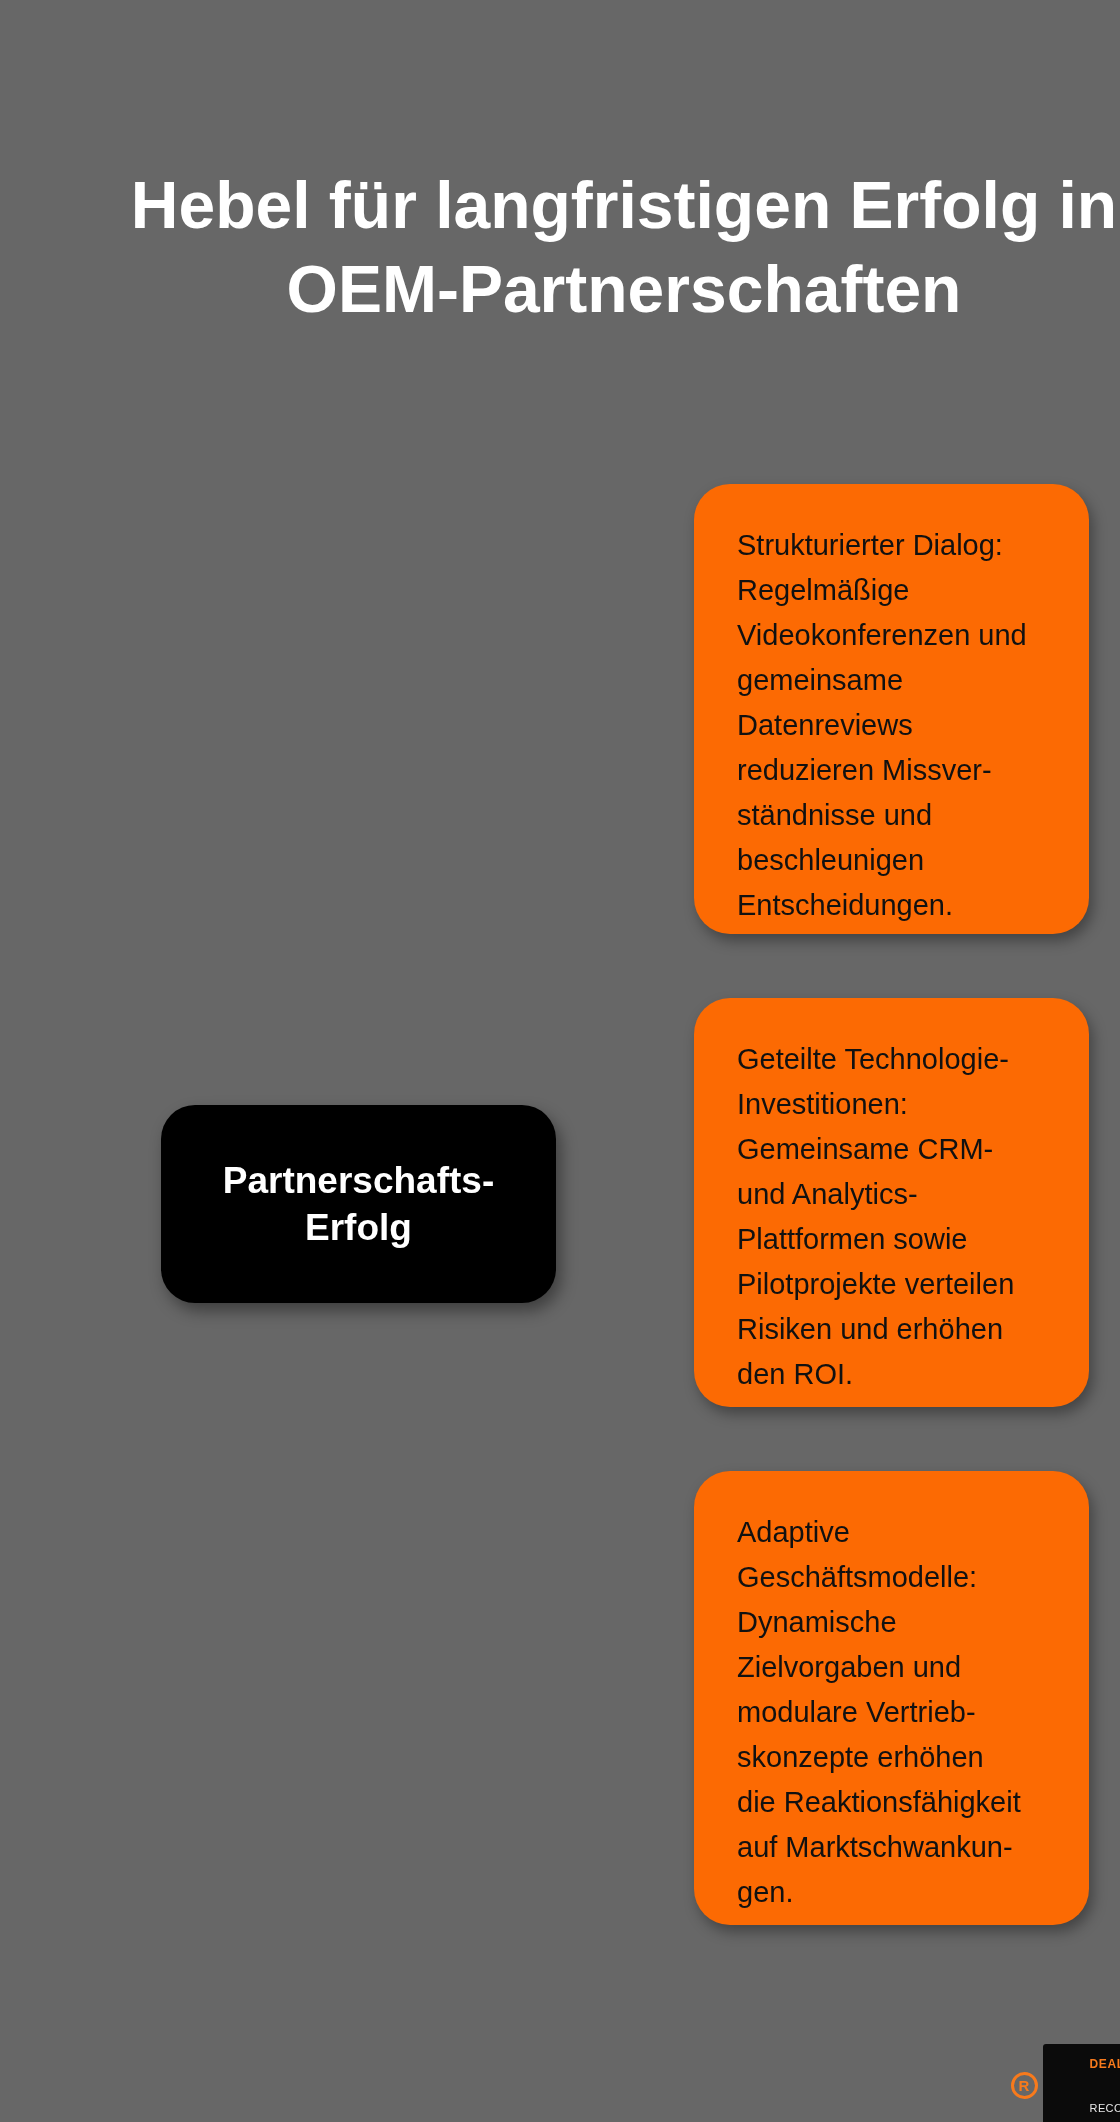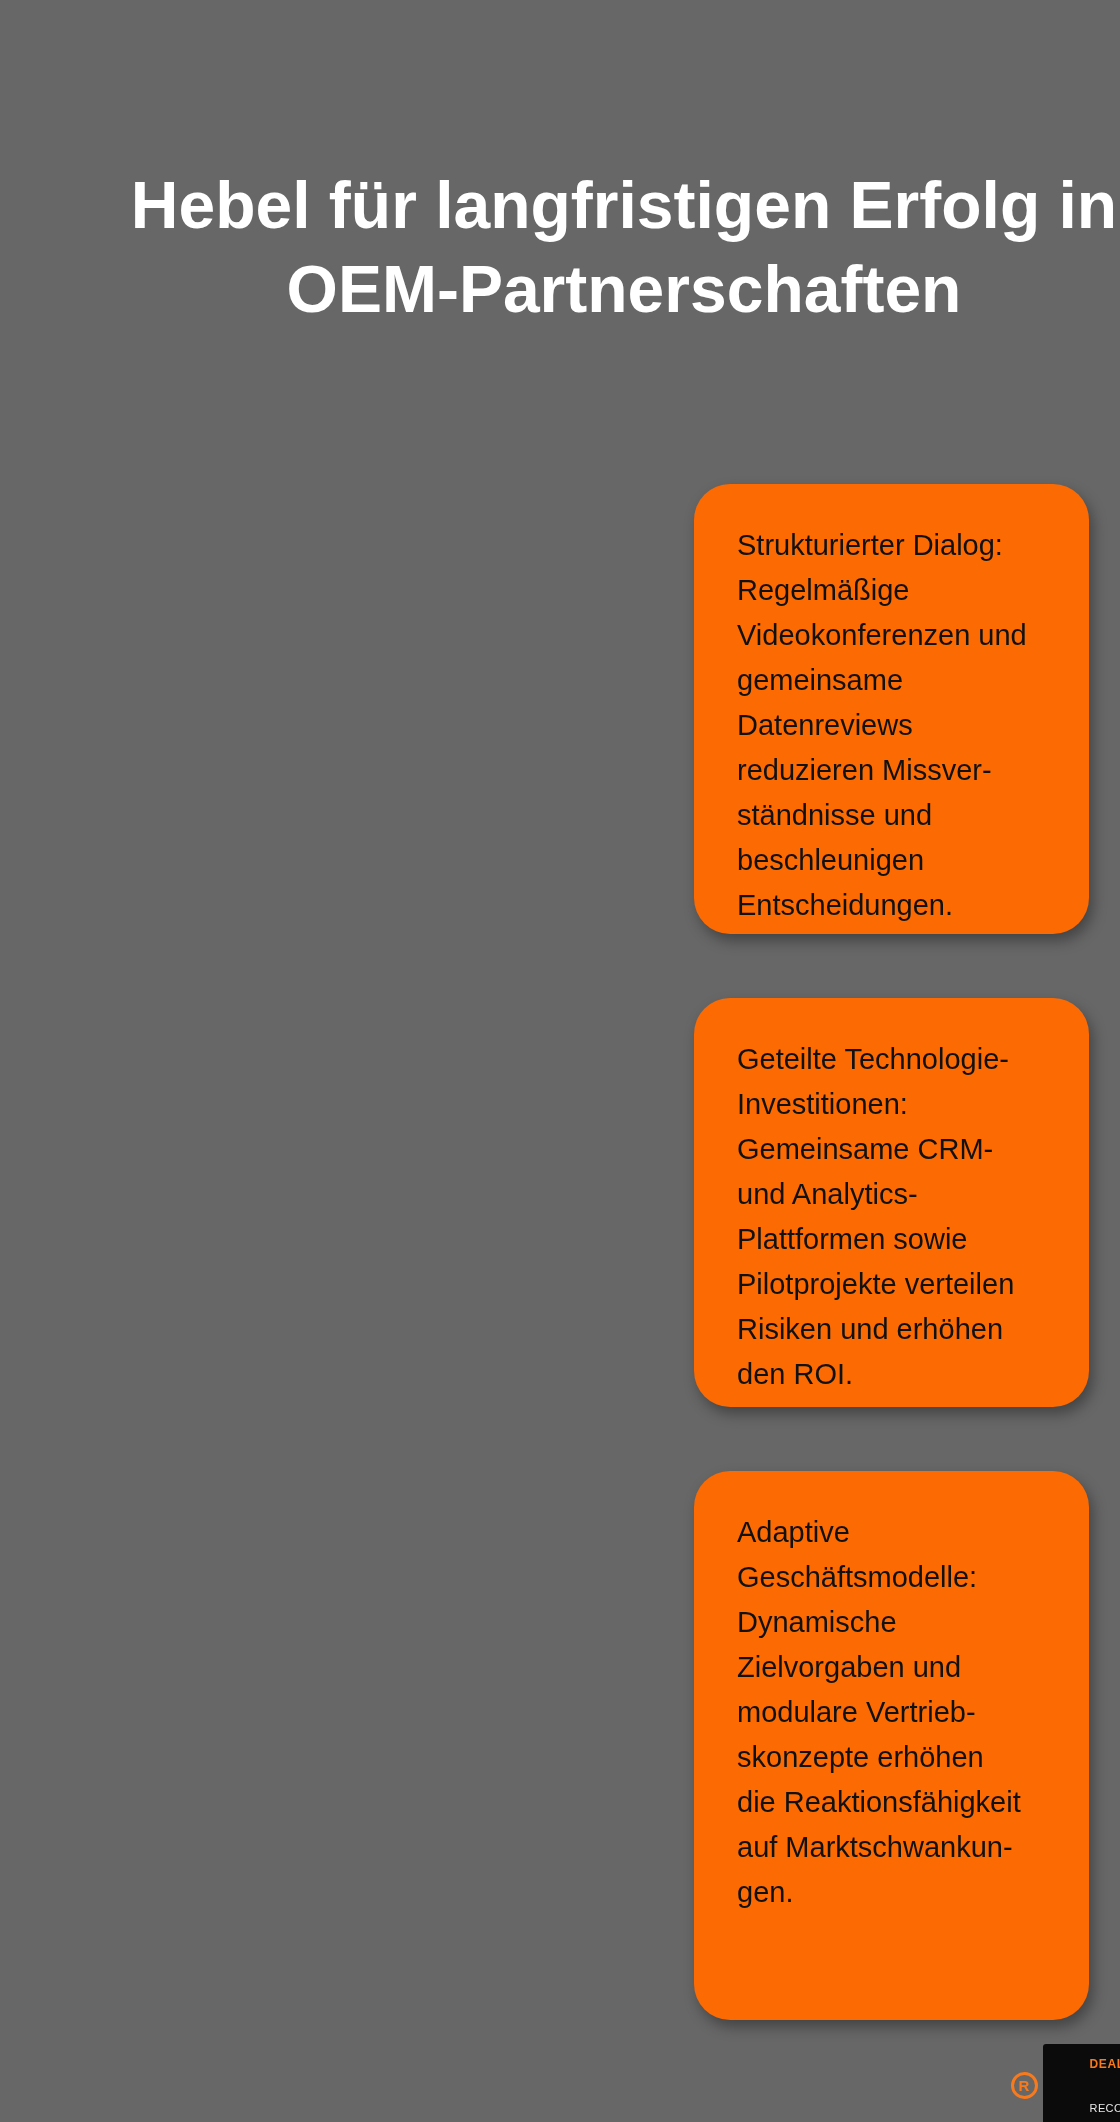--- a/index.html
+++ b/index.html
@@ -58,21 +58,21 @@
     padding:23px 26px 23px 27px;
   }
   .card p{
     color:var(--cardtext);
     font-size:29px;
     line-height:45px;
     white-space:pre;
   }
   .card-1{top:420px;height:450px;}
   .card-2{top:934px;height:409px;}
-  .card-3{top:1407px;height:549px;}
+  .card-3{top:1407px;height:454px;}
   .logo{
     position:absolute;
     left:979px;top:1980px;
     width:83px;height:83px;
     background:var(--logo-bg);
     border-radius:3px;
     display:flex;align-items:center;justify-content:center;
     gap:4px;
   }
   .logo-ring{
@@ -104,20 +104,24 @@
   }
 </style>
 </head>
 <body>
 
 <div class="canvas">
 
   <h1 class="title">Hebel für langfristigen Erfolg in
 OEM-Partnerschaften</h1>
 
+  <div class="center-node">
+    <span class="label">Partnerschafts-
+Erfolg</span>
+  </div>
 
   <div class="card card-2">
     <p>Geteilte Technologie-
 Investitionen:
 Gemeinsame CRM-
 und Analytics-
 Plattformen sowie
 Pilotprojekte verteilen
 Risiken und erhöhen
 den ROI.</p>

